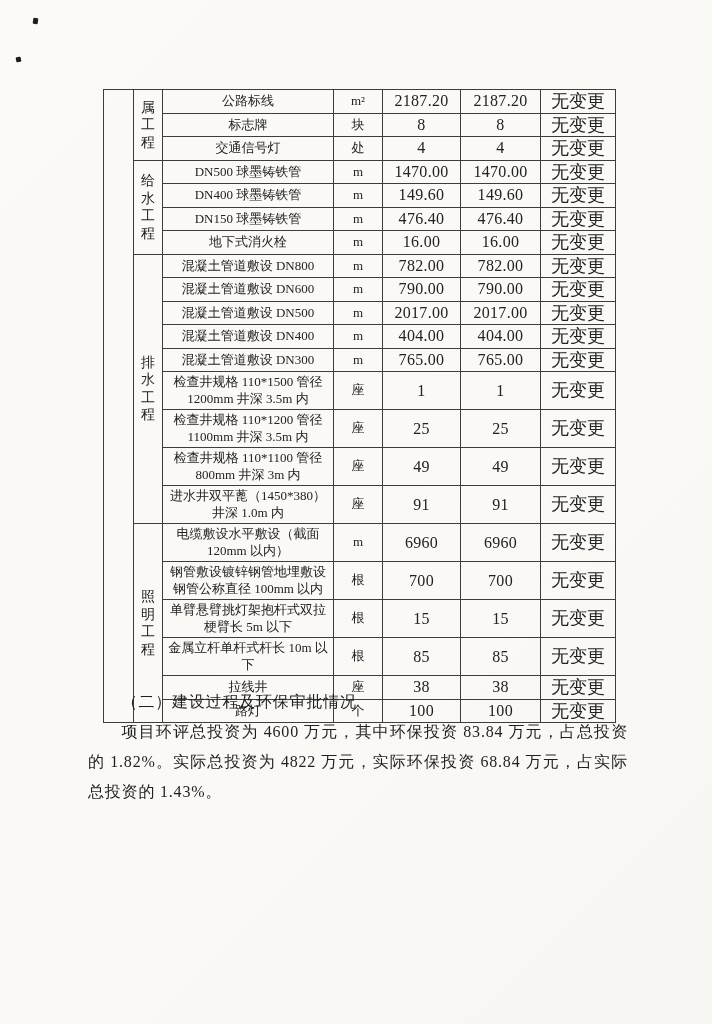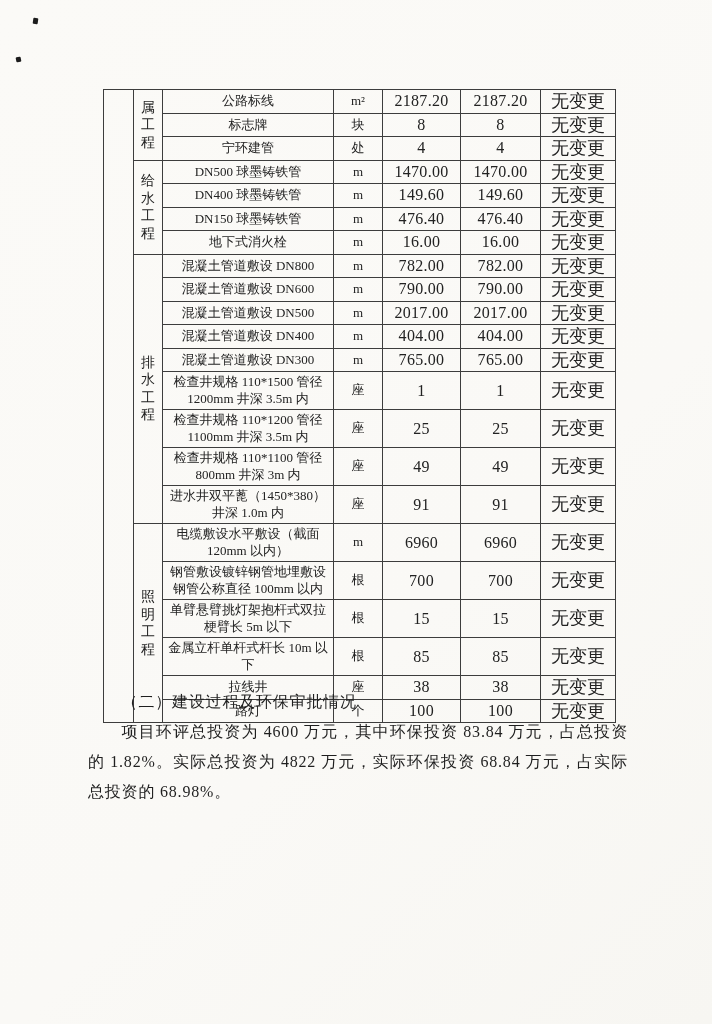--- a/index.html
+++ b/index.html
@@ -105,21 +105,21 @@
             <td class="status-cell">无变更</td>
           </tr>
           <tr class="single">
             <td class="item-cell">标志牌</td>
             <td class="unit-cell">块</td>
             <td class="value-cell">8</td>
             <td class="value-cell">8</td>
             <td class="status-cell">无变更</td>
           </tr>
           <tr class="single">
-            <td class="item-cell">宁环建管</td>
+            <td class="item-cell">交通信号灯</td>
             <td class="unit-cell">处</td>
             <td class="value-cell">4</td>
             <td class="value-cell">4</td>
             <td class="status-cell">无变更</td>
           </tr>
           <tr class="single">
             <td class="category-cell" rowspan="4">给
 水
 工
 程</td>
@@ -270,16 +270,16 @@
             <td class="value-cell">100</td>
             <td class="value-cell">100</td>
             <td class="status-cell">无变更</td>
           </tr>
         </tbody>
     </table>
   </div>
 
   <div class="text-block">
     <h3 class="sec-heading">（二）建设过程及环保审批情况</h3>
-    <p class="body-para">项目环评总投资为 4600 万元，其中环保投资 83.84 万元，占总投资的 1.82%。实际总投资为 4822 万元，实际环保投资 68.84 万元，占实际总投资的 68.98%。</p>
+    <p class="body-para">项目环评总投资为 4600 万元，其中环保投资 83.84 万元，占总投资的 1.82%。实际总投资为 4822 万元，实际环保投资 68.84 万元，占实际总投资的 1.43%。</p>
   </div>
 
 </div>
 
 </body></html>

